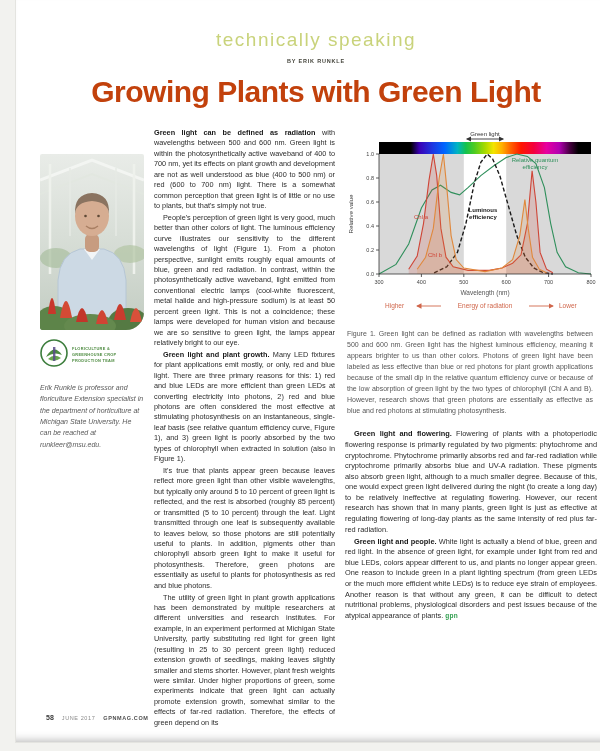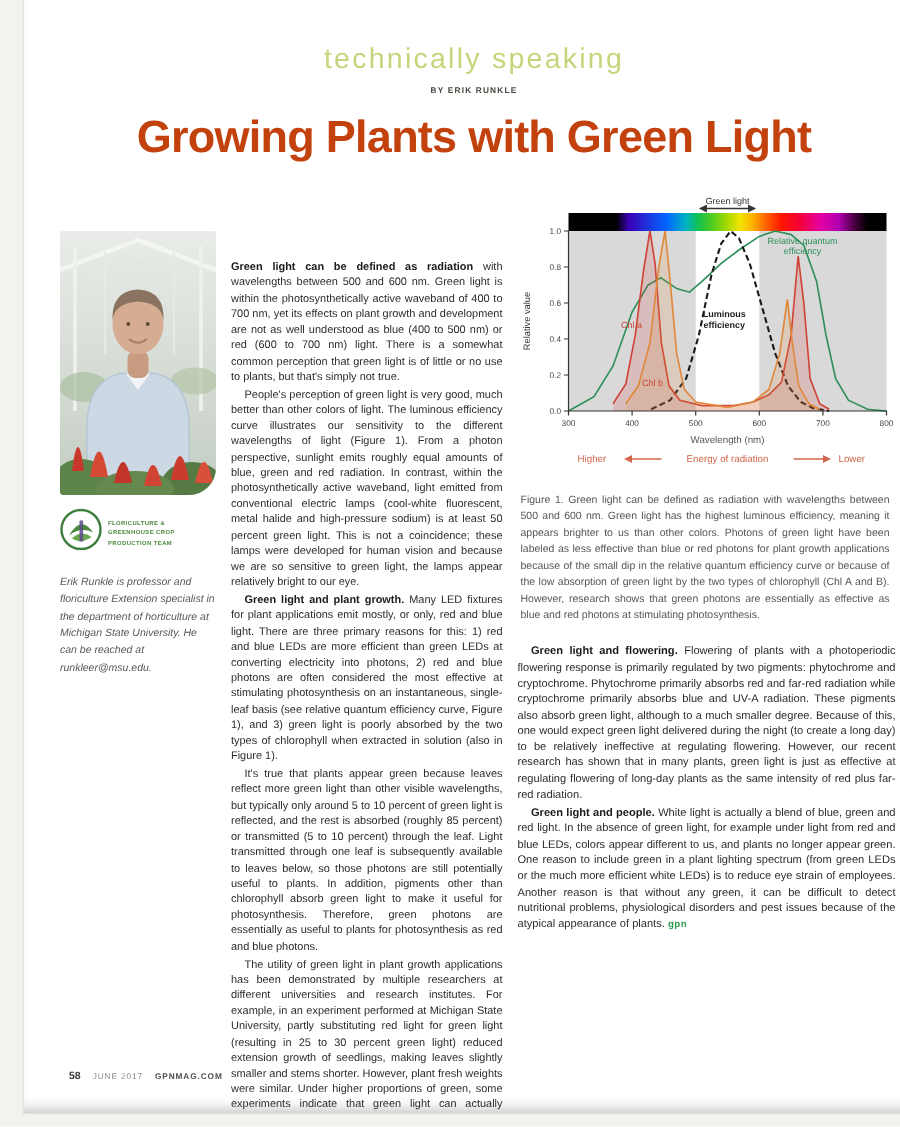--- a/index.html
+++ b/index.html
@@ -25,21 +25,21 @@
   }
   .title {
     margin:13px 0 0; text-align:center; font-size:30px; line-height:1;
     color:#c2410c; font-weight:bold; letter-spacing:-.5px;
   }
   .content {
     position:absolute; left:24px; right:19px; top:128px; bottom:40px;
     display:flex; gap:10px;
   }
   .col-left  { width:104px; flex:none; }
-  .col-mid   { width:181px; flex:none;margin-top:45px; }
+  .col-mid   { width:181px; flex:none; }
   .col-right { flex:1; min-width:0; }
 
   .photo { width:104px; height:176px; margin-top:26px; border-radius:2px 2px 18px 2px; overflow:hidden; }
   .photo svg { display:block; }
   .logo-row { display:flex; align-items:center; gap:4px; margin:9px 0 11px; }
   .logo-text div { font-size:3.9px; color:#4c8a3f; font-weight:bold; letter-spacing:.3px; line-height:1.55; }
   .bio { font-size:7px; font-style:italic; color:#595959; line-height:1.62; margin:0; text-align:left; }
 
   .body-p {
     font-size:7.3px; line-height:1.43; text-align:justify; color:#2c2c2c; margin:0 0 1.5px;

